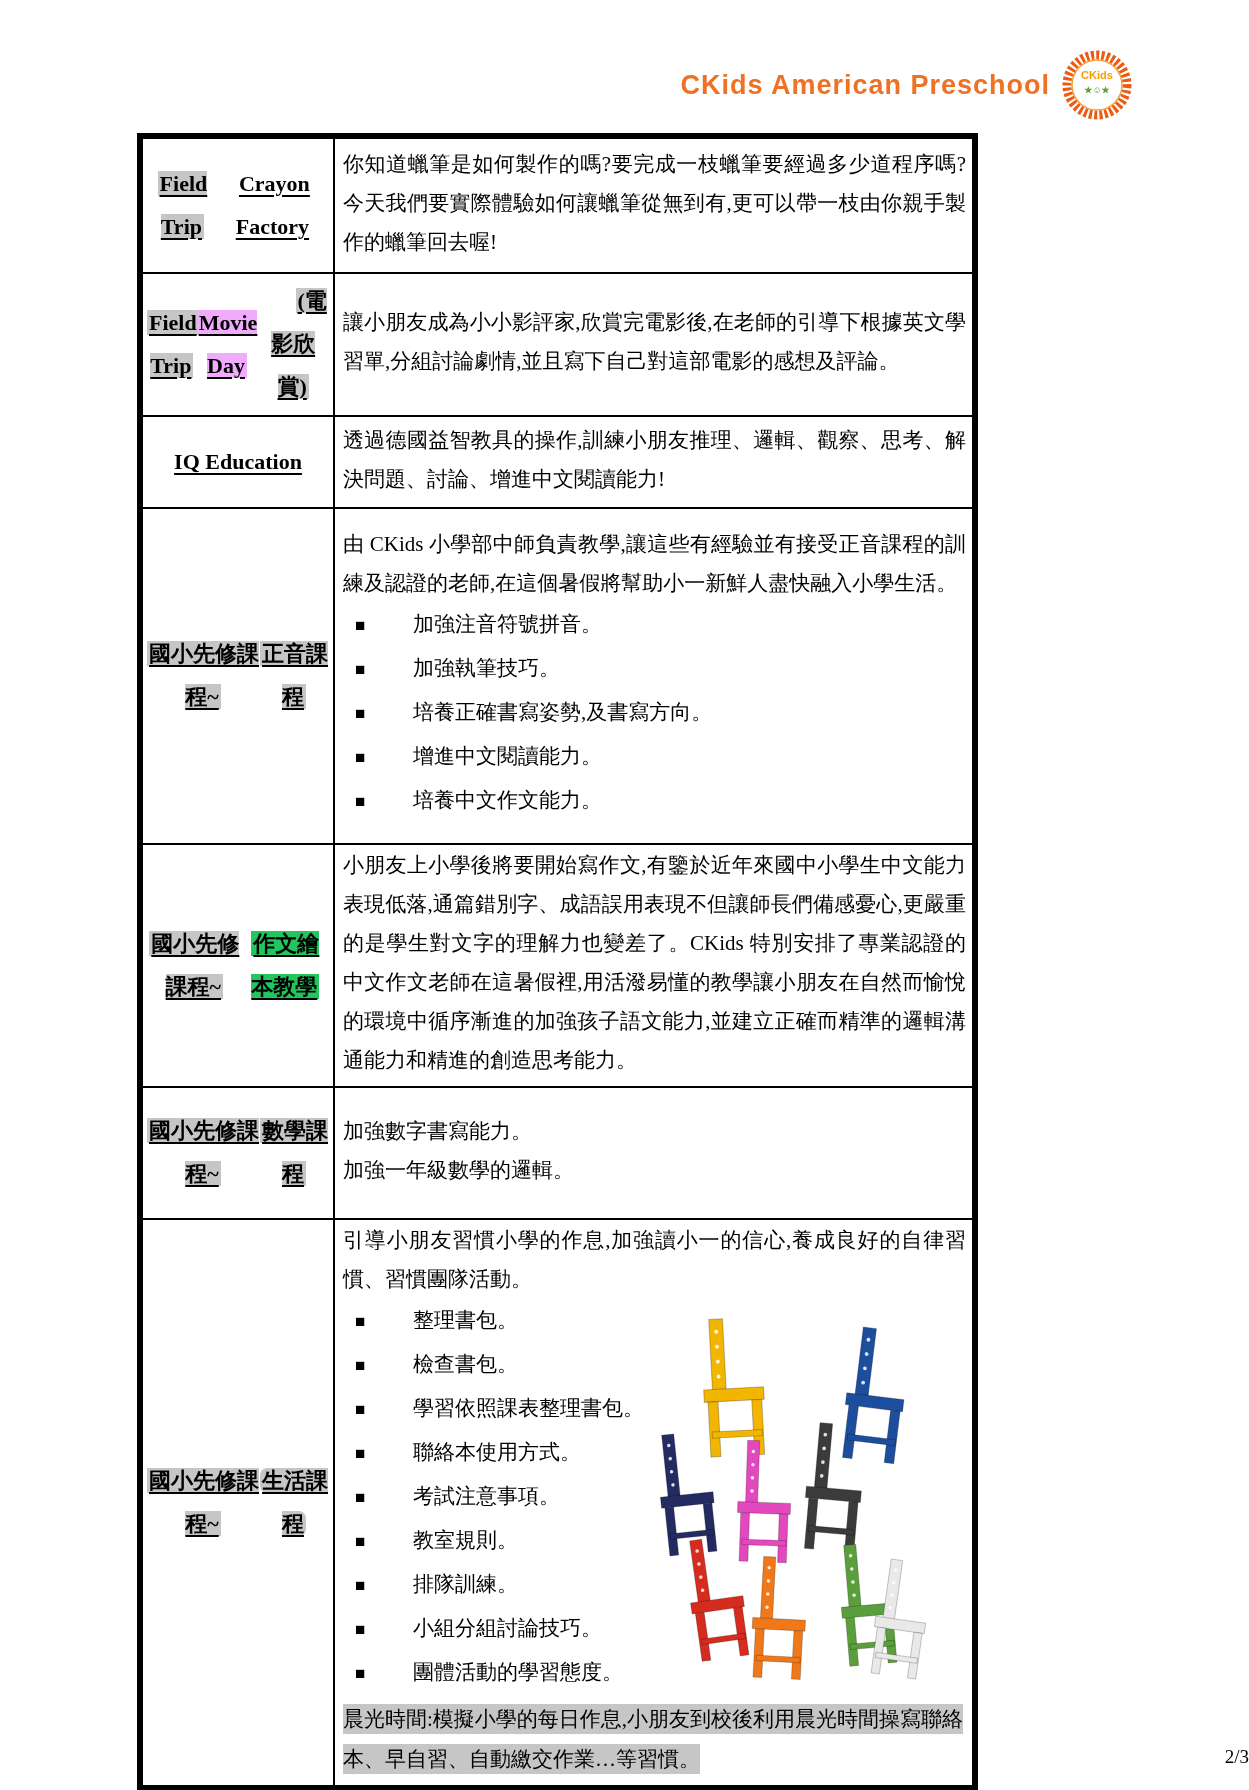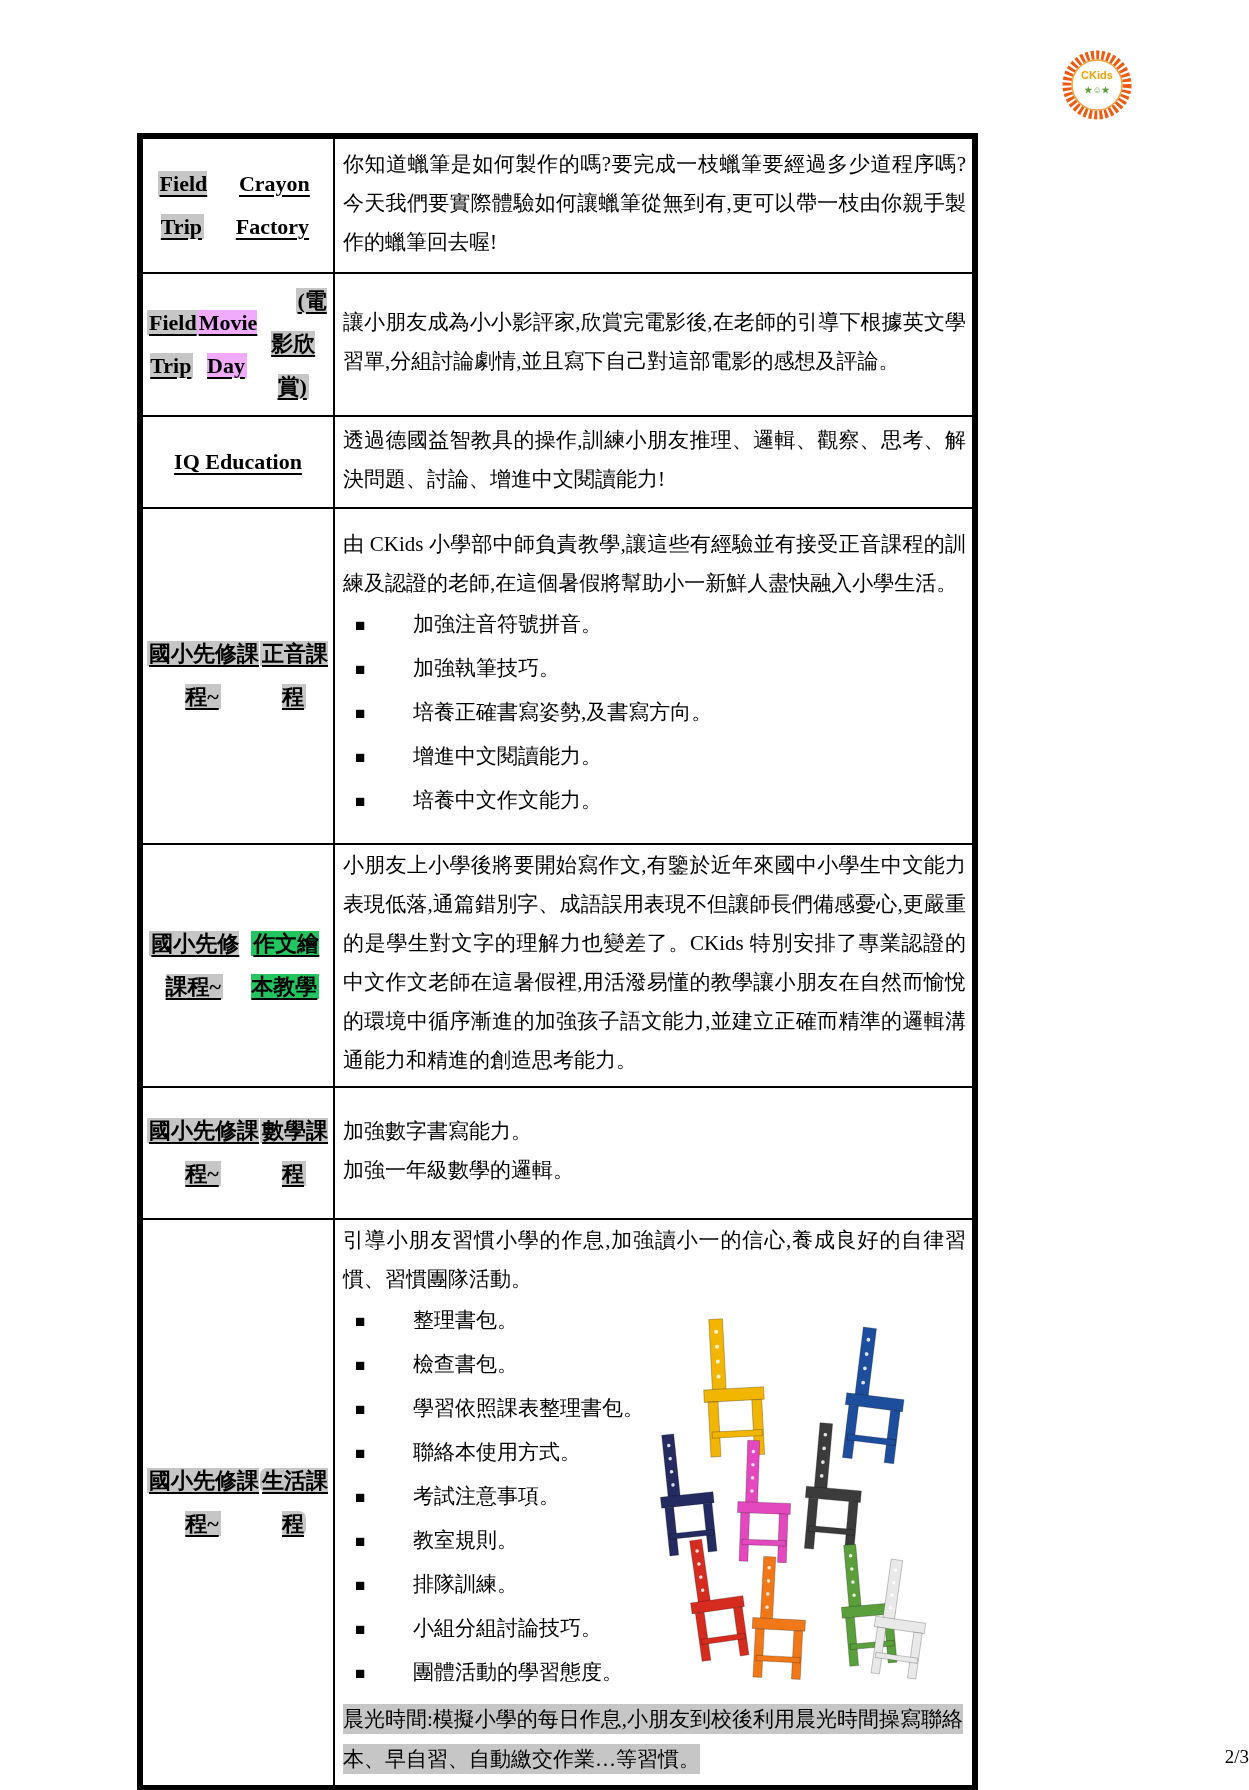--- a/index.html
+++ b/index.html
@@ -58,20 +58,21 @@
     position:absolute;bottom:22px;left:0;width:100%;text-align:right;
     font-size:19px;font-family:"Liberation Serif","DejaVu Serif",serif;
   }
 </style>
 </head>
 <body>
 
 <div class="page">
 
   <div class="brand-bar">
+    <span class="brand-name" style="color: rgb(238, 113, 36);">CKids American Preschool</span>
     <svg class="brand-logo" viewBox="0 0 74 74">
       <circle cx="37" cy="37" r="30" fill="#fff" stroke="#EE5A10" stroke-width="9" stroke-dasharray="3 2.2"></circle>
       <circle cx="37" cy="37" r="25" fill="#fff" stroke="#F6A13C" stroke-width="1.5"></circle>
       <text x="37" y="31" text-anchor="middle" font-size="11" font-weight="bold" font-family="Liberation Sans, sans-serif" fill="#F2A000">CKids</text>
       <text x="37" y="45" text-anchor="middle" font-size="9" font-weight="bold" font-family="Liberation Sans, sans-serif" fill="#5B9E3C">★☺★</text>
     </svg>
   </div>
 
   <div class="ptable">
       <div class="trow row-0">

